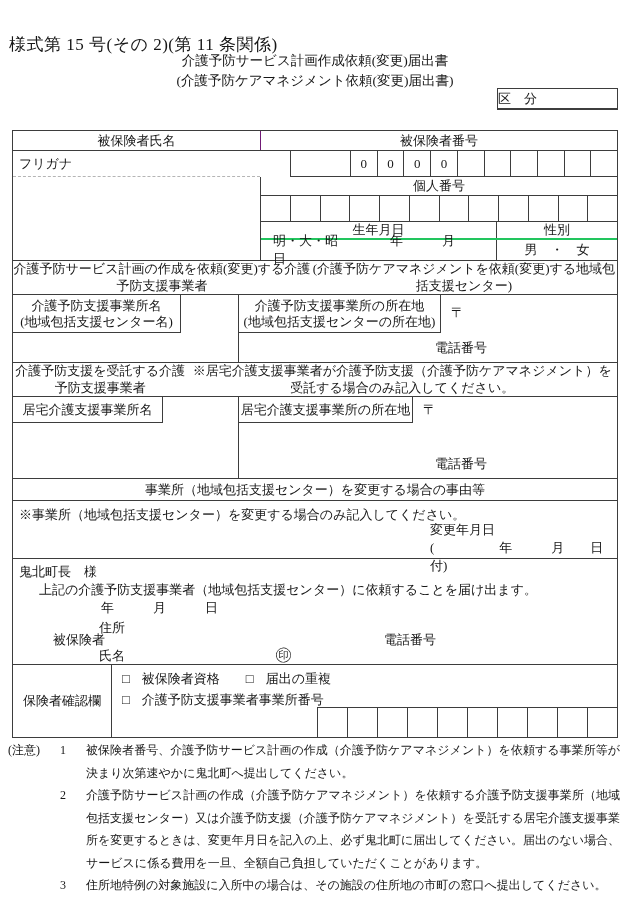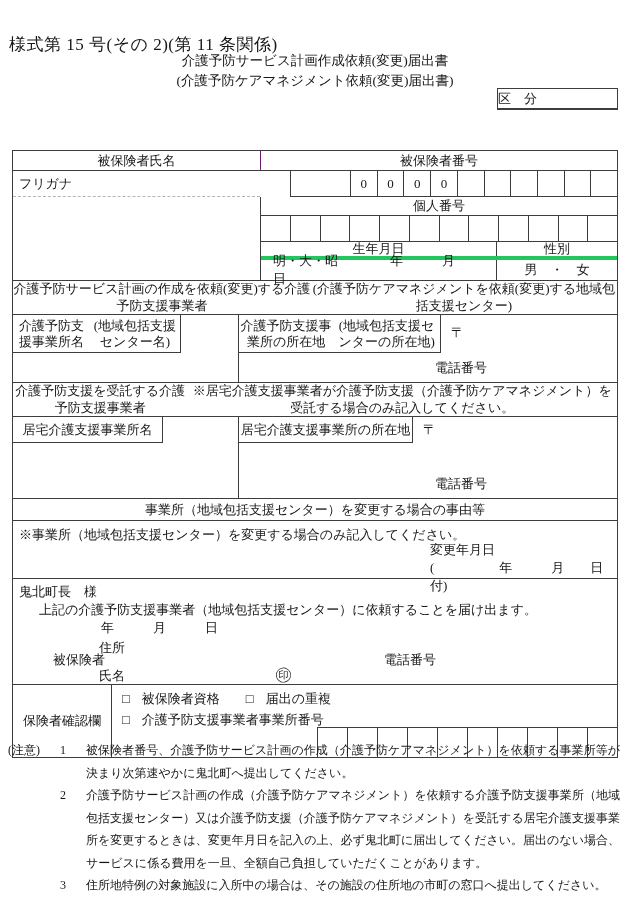--- a/index.html
+++ b/index.html
@@ -10,21 +10,21 @@
     color: #161616; font-size: 13px; overflow: hidden;
   }
   .form-number { position: absolute; left: 9px; top: 33px; font-size: 17px; letter-spacing: .5px; }
   .title   { position: absolute; left: 0; top: 52px; width: 100%; text-align: center; font-size: 13.5px; }
   .subtitle{ position: absolute; left: 0; top: 72px; width: 100%; text-align: center; font-size: 13.5px; }
 
   .kubun { position: absolute; left: 497px; top: 88px; width: 121px; border: 1px solid #3d3d3d; }
   .kubun > div { height: 20px; line-height: 20px; text-align: left; }
   .kubun > div:first-child { border-bottom: 1px solid #3d3d3d; }
 
-  .ftable { position: absolute; left: 12px; top: 130px; width: 606px; border: 1px solid #3d3d3d; background: #fff; margin-top: 20px; }
+  .ftable { position: absolute; left: 12px; top: 130px; width: 606px; border: 1px solid #3d3d3d; background: #fff; }
   .row { position: relative; display: flex; width: 100%; }
   .bb { border-bottom: 1px solid #3d3d3d; }
   .bl { border-left: 1px solid #701a75; }
   .center { display: flex; align-items: center; justify-content: center; text-align: center; }
 
   
   .rA { height: 20px; }
   .rA .lcol { width: 247px; }
   .rA .rcol { flex: 1; }
   
@@ -34,36 +34,36 @@
   .rB .widecell { width: 59px; }
   .rB .cells { flex: 1; display: flex; }
   .cells .dcell { flex: 1; display: flex; align-items: center; justify-content: center; border-left: 1px solid #3d3d3d; }
   
   .rCF { height: 84px; }
   .rCF .namearea { width: 247px; }
   .rCF .rightcol { flex: 1; display: flex; flex-direction: column; border-left: 1px solid #3d3d3d; }
   .sub { display: flex; }
   .subH1 { height: 19px; border-bottom: 1px solid #3d3d3d; }
   .subC  { height: 26px; border-bottom: 1px solid #3d3d3d; }
-  .subH2 { height: 18px; border-bottom: 4px solid #22c55e; }
+  .subH2 { height: 18px; border-bottom: 2px solid #22c55e; }
   .subV  { height: 20px; }
   .birth { width: 235px; }
   .sex   { flex: 1; border-left: 1px solid #3d3d3d; }
   .birthv { width: 235px; padding-left: 12px; display:flex; align-items:center; }
   
   .shead { flex-direction: row; justify-content: center; line-height: 16.5px; text-align: center; }
   .rG { height: 34px; }
   .rI { height: 34px; }
   
   .rH { height: 68px; }
   .rJ { height: 82px; }
   .offL { width: 225px; position: relative; }
   .offR { flex: 1; position: relative; border-left: 1px solid #3d3d3d; }
   .labelbox { border-right: 1px solid #3d3d3d; border-bottom: 1px solid #3d3d3d;
-              display: flex; flex-direction: row; align-items: center; justify-content: center;
+              display: flex; flex-direction: column; align-items: center; justify-content: center;
               line-height: 16px; text-align: center; }
   .postal { position: absolute; font-size: 13.5px; }
   .tel { position: absolute; left: 196px; bottom: 5px; }
   
   .rK { height: 22px; }
   
   .rL { height: 58px; display: block; }
   .rL .note { position: absolute; left: 6px; top: 5px; }
   .rL .chdate { position: absolute; left: 417px; top: 20px; }
   .rL .chfmt  { position: absolute; left: 417px; top: 38px; }

